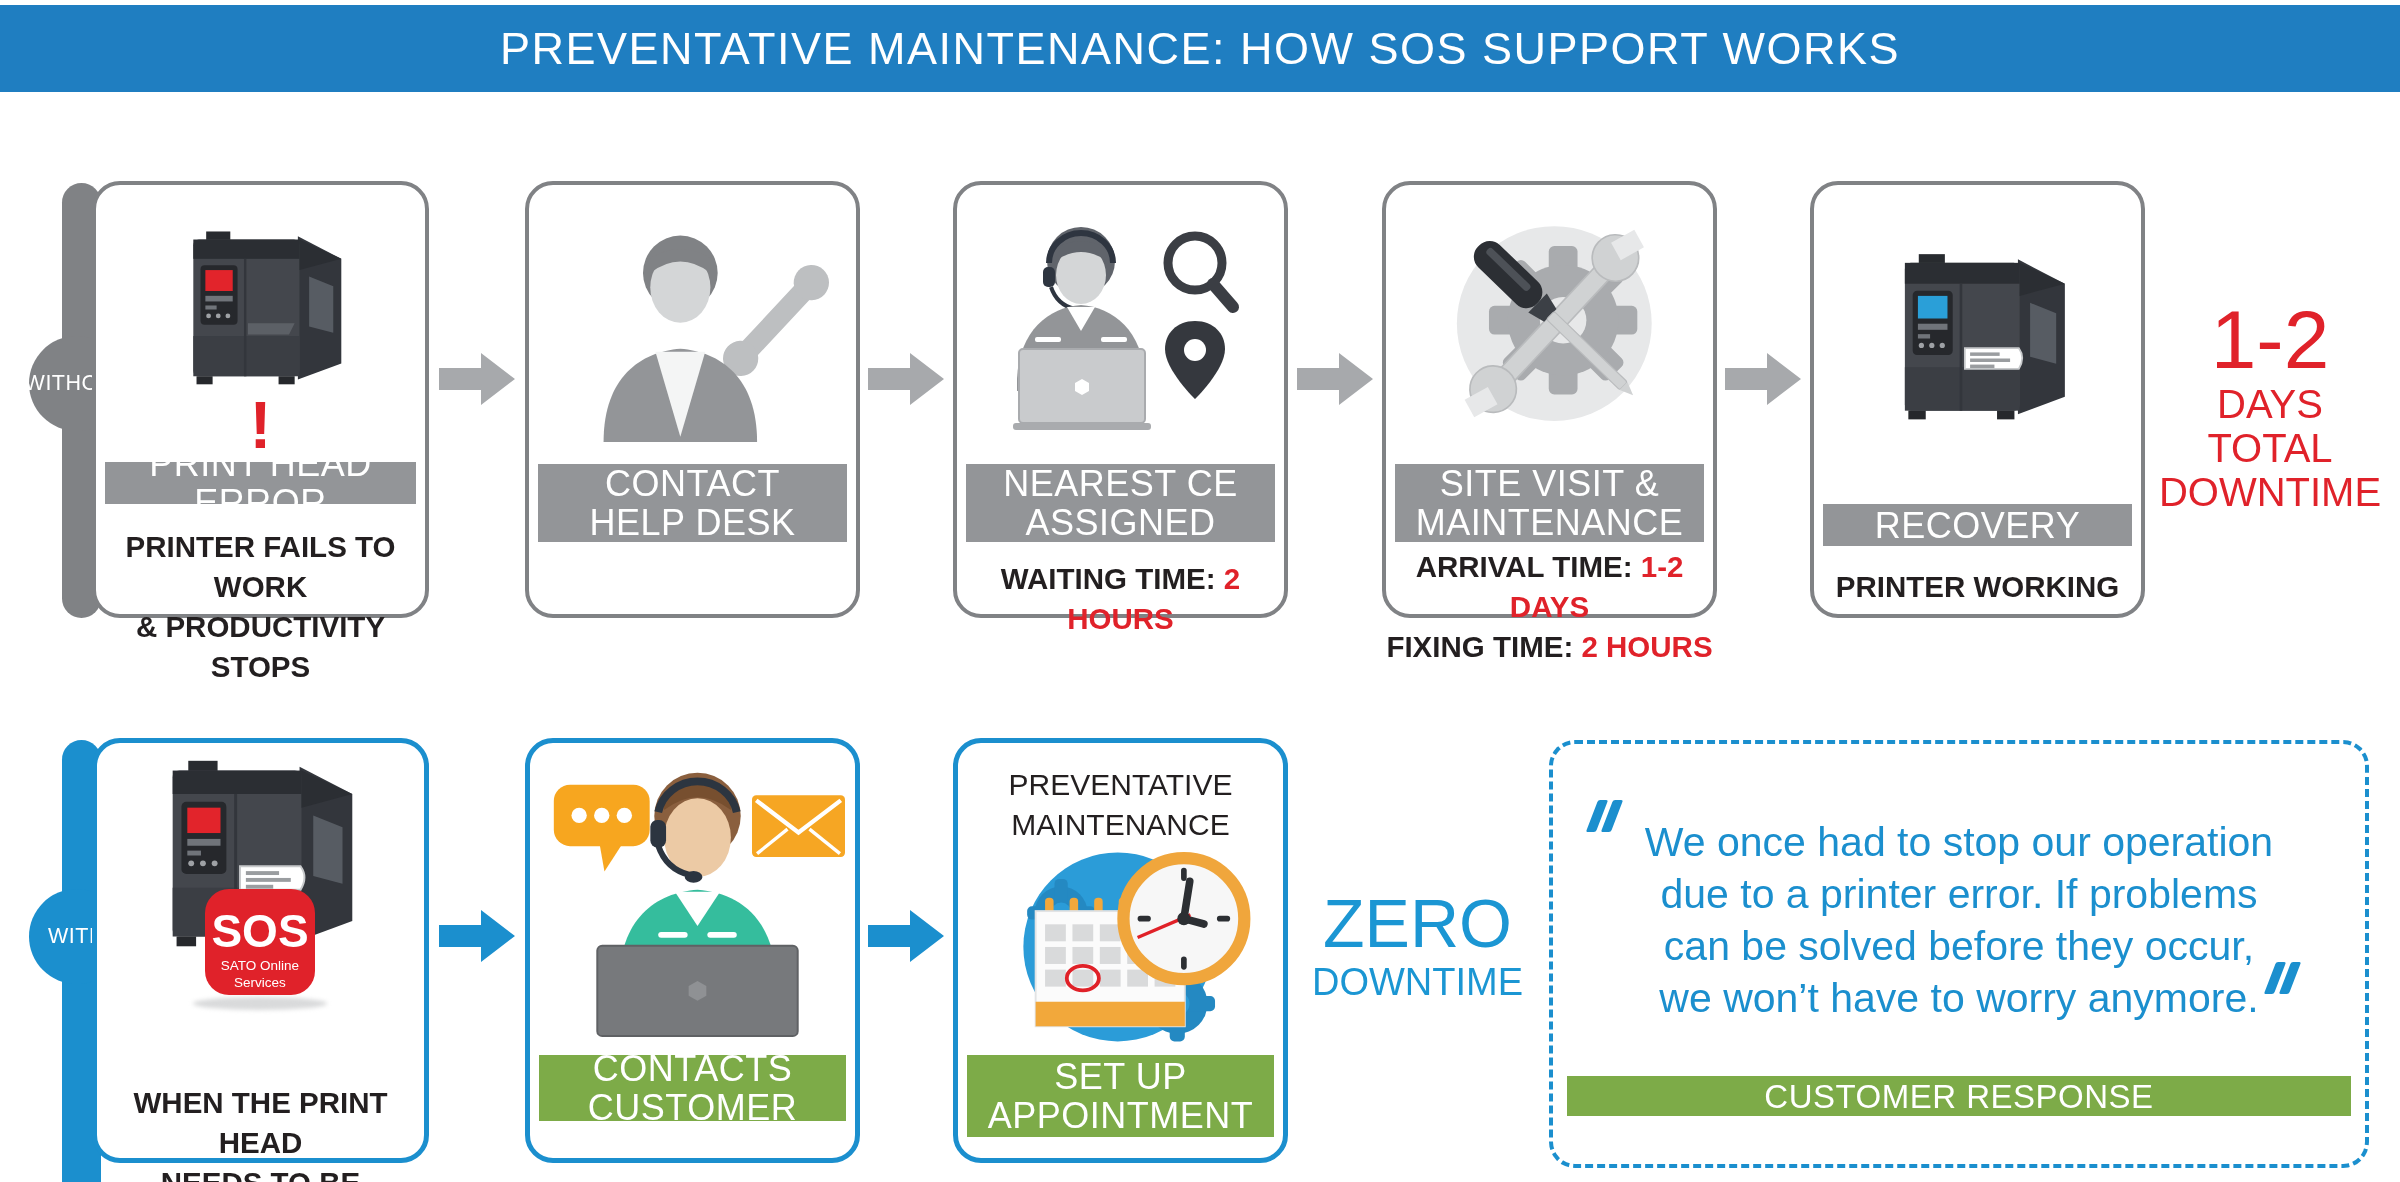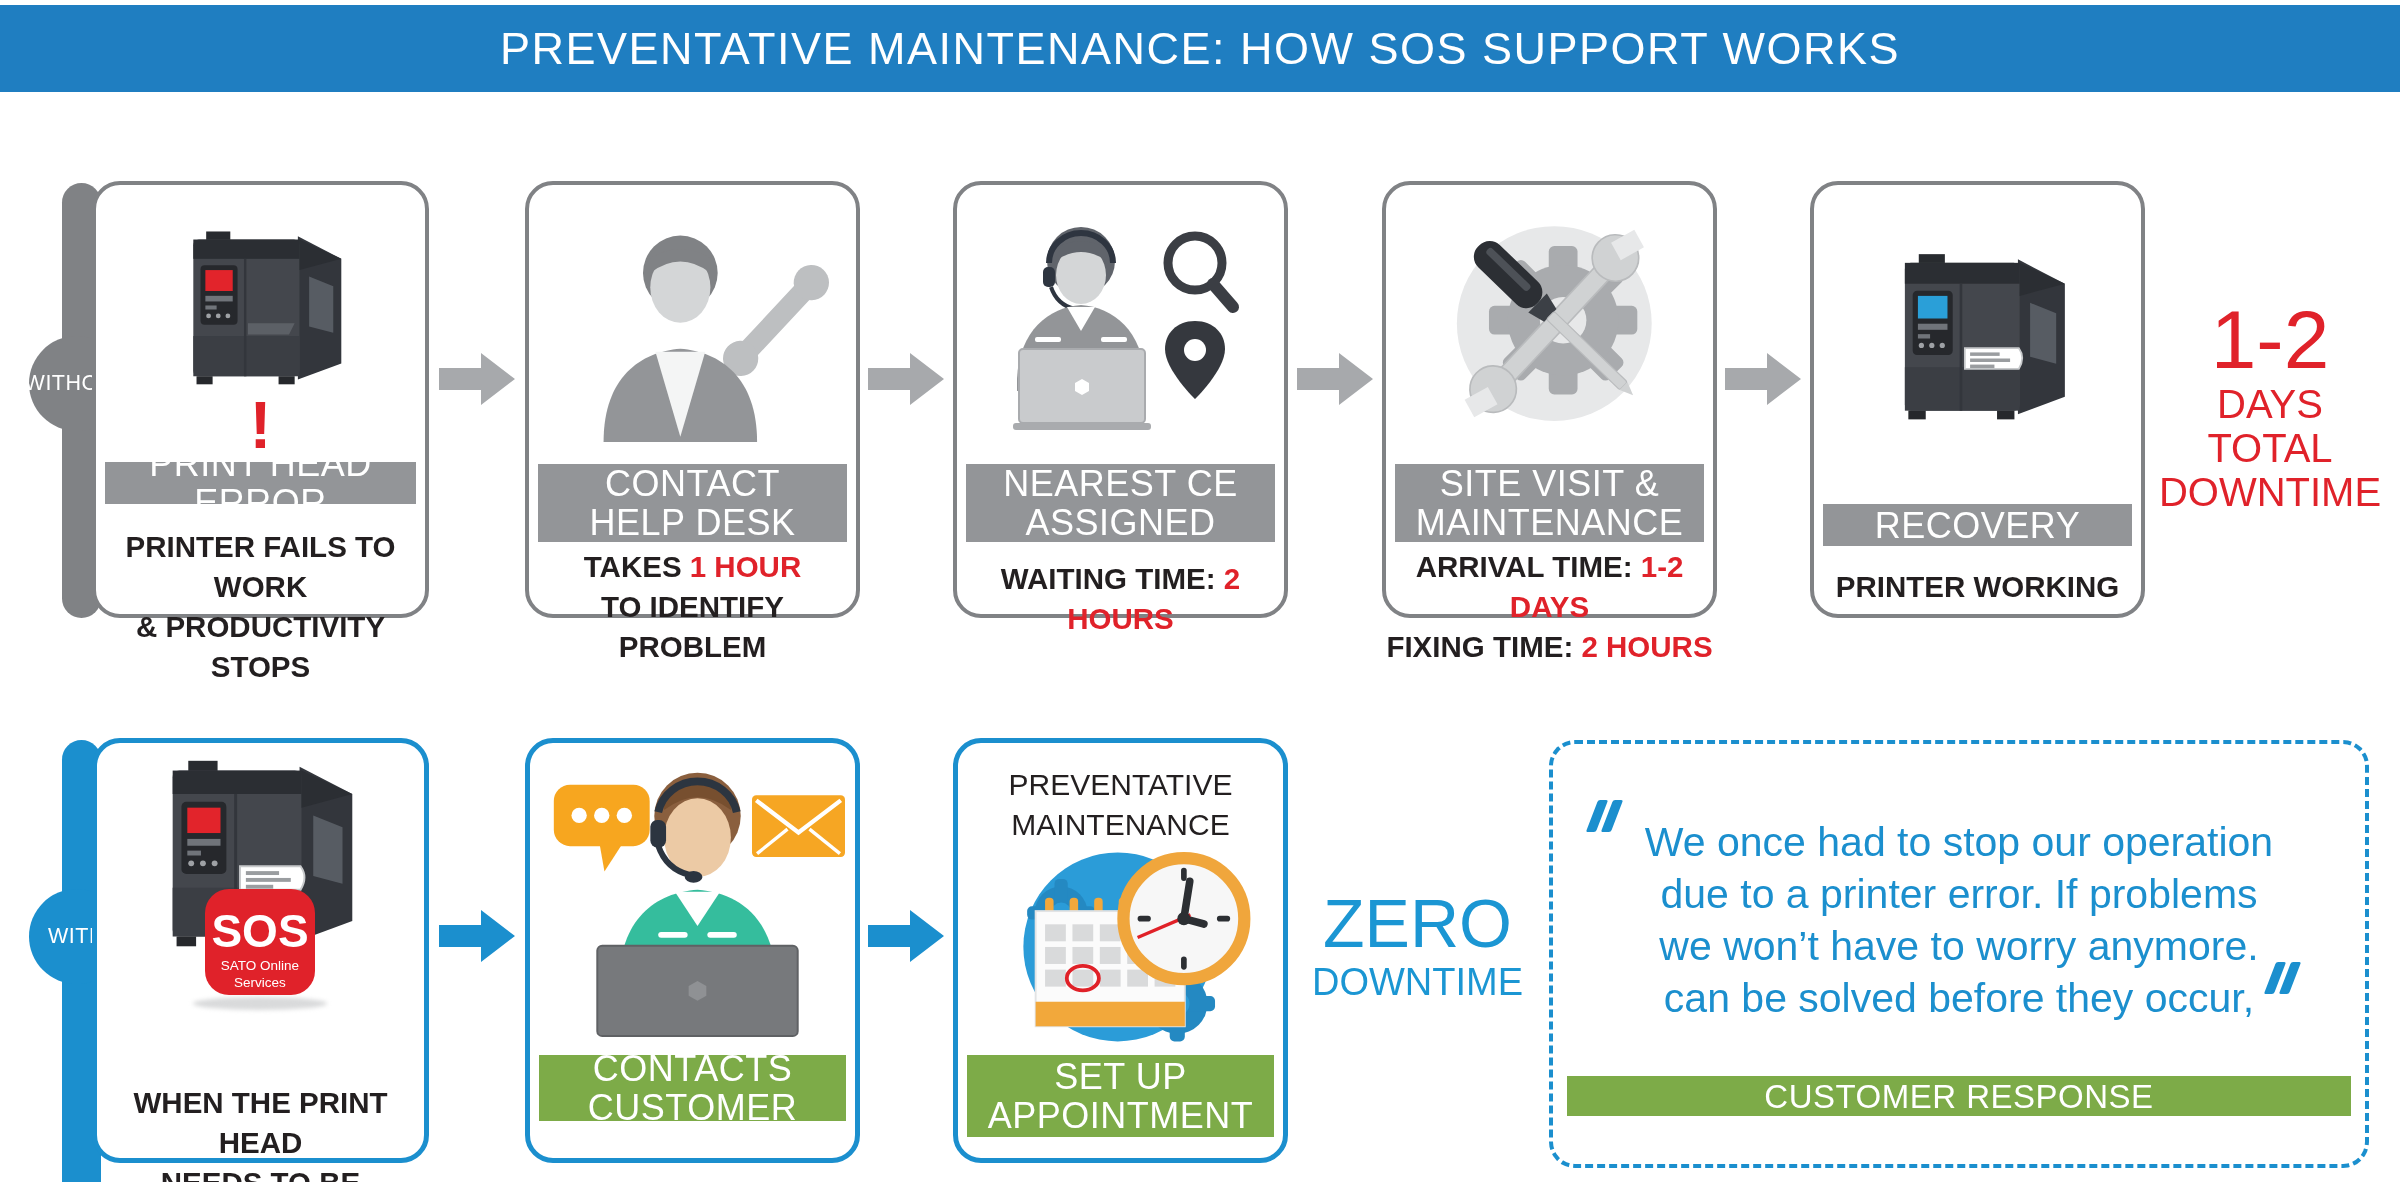--- a/index.html
+++ b/index.html
@@ -124,24 +124,20 @@
     <circle cx="112" cy="52" r="36" fill="#808285"></circle>
     <ellipse cx="112" cy="66" rx="29" ry="34" fill="#d4d6d7"></ellipse>
     <path d="M83,52 q29,-22 58,0 l0,-14 q-29,-18 -58,0 z" fill="#808285"></path>
     <path d="M38,215 C38,152 74,128 112,125 C150,128 186,152 186,215 Z" fill="#939598"></path>
     <polygon points="88,128 136,128 112,210" fill="#f4f5f5"></polygon>
   </svg>
   <div class="banner grey" style="top:279px;height:78px">
     <span>CONTACT</span>
     <span>HELP DESK</span>
   </div>
-  <div class="desc" style="top:362px">
-    <div><span>TAKES </span><span class="red">1 HOUR</span></div>
-    <div><span>TO IDENTIFY PROBLEM</span><span class="red"></span></div>
-  </div>
 </section>
 
 <svg class="arrow" style="left:868px;top:353px" width="76" height="52">
   <use href="#flow-arrow" fill="#a7a9ac"></use>
 </svg>
 
 <section class="card g" style="left:953px;top:181px;width:335px;height:437px">
   <svg class="icon" style="left:32px;top:34px" width="260" height="215" viewBox="0 0 260 215">
     <circle cx="92" cy="42" r="34" fill="#60646b"></circle>
     <ellipse cx="92" cy="56" rx="25" ry="29" fill="#d4d6d7"></ellipse>
@@ -370,22 +366,22 @@
 </div>
 
 <aside class="quote-box">
   <span class="qmark" id="qopen">
       <i></i>
       <i></i>
     </span>
   <div class="quote-lines">
     <div>We once had to stop our operation</div>
     <div>due to a printer error. If problems</div>
+    <div>can be solved before they occur,</div>
     <div>we won’t have to worry anymore.</div>
-    <div>can be solved before they occur,</div>
   </div>
   <span class="qmark" id="qclose">
       <i></i>
       <i></i>
     </span>
   <div class="banner green" style="left:14px;right:14px;top:332px;height:40px;font-size:33px">
     <span>CUSTOMER RESPONSE</span>
   </div>
 </aside>
 

